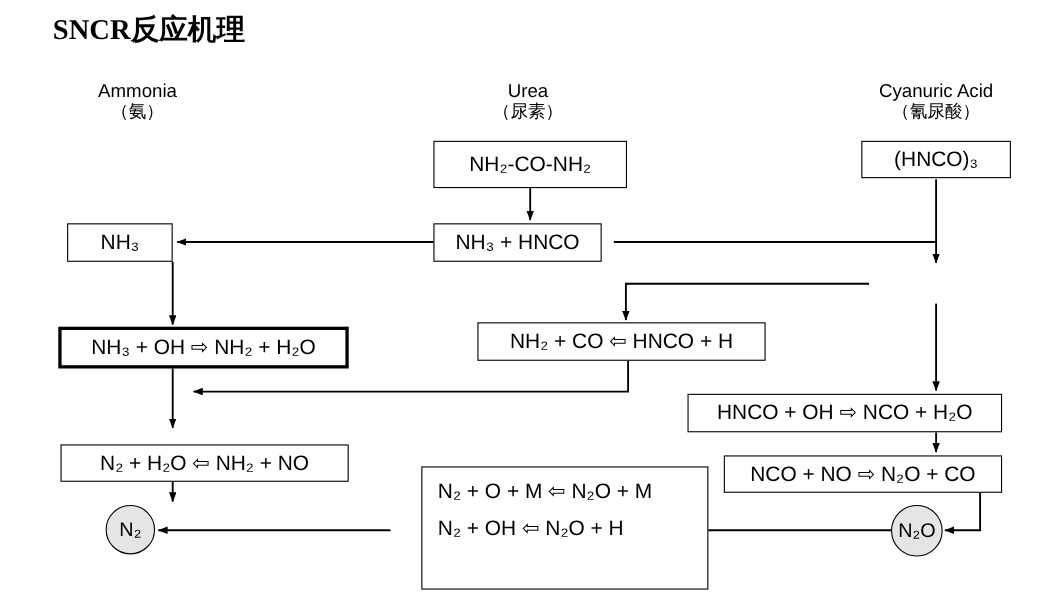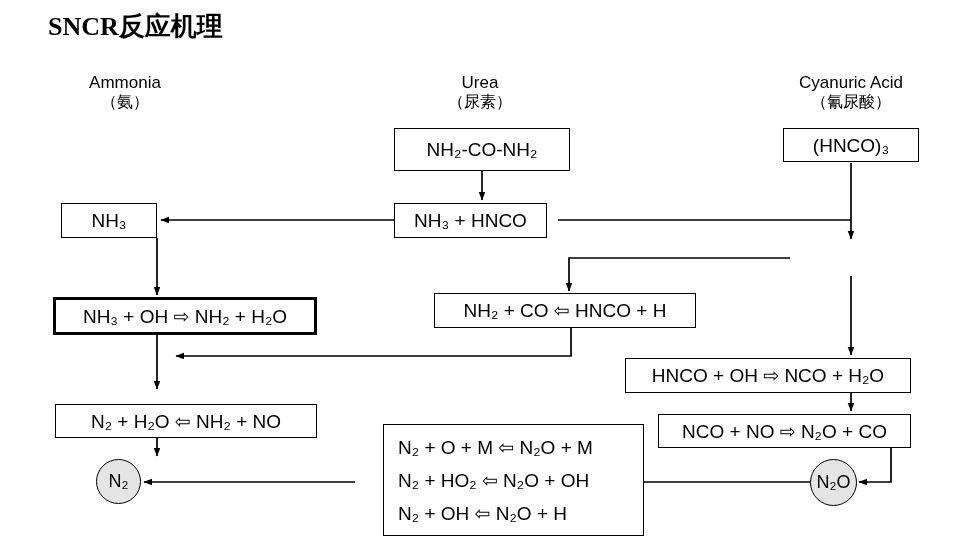--- a/index.html
+++ b/index.html
@@ -142,21 +142,20 @@
   <div class="node" style="left:434px;top:293px;width:262px;height:35px;">NH₂ + CO ⇦ HNCO + H</div>
 
   <div class="node" style="left:625px;top:358px;width:286px;height:35px;">HNCO + OH ⇨ NCO + H₂O</div>
 
   <div class="node" style="left:55px;top:404px;width:262px;height:34px;">N₂ + H₂O ⇦ NH₂ + NO</div>
 
   <div class="node" style="left:658px;top:414px;width:253px;height:34px;">NCO + NO ⇨ N₂O + CO</div>
 
   <div class="node multi" style="left:356px;top:424px;width:261px;height:112px;margin-left:27px;">
     <div class="eq">N₂ + O + M ⇦ N₂O + M</div>
-    <div class="eq">N₂ + HO₂ ⇦ N₂O + OH</div>
     <div class="eq">N₂ + OH ⇦ N₂O + H</div>
   </div>
 
   <div class="circle" style="left:96px;top:459px;width:45px;height:45px;">N₂</div>
 
   <div class="circle" style="left:810px;top:459px;width:47px;height:47px;">N₂O</div>
 
 </div>
 
 </body></html>

